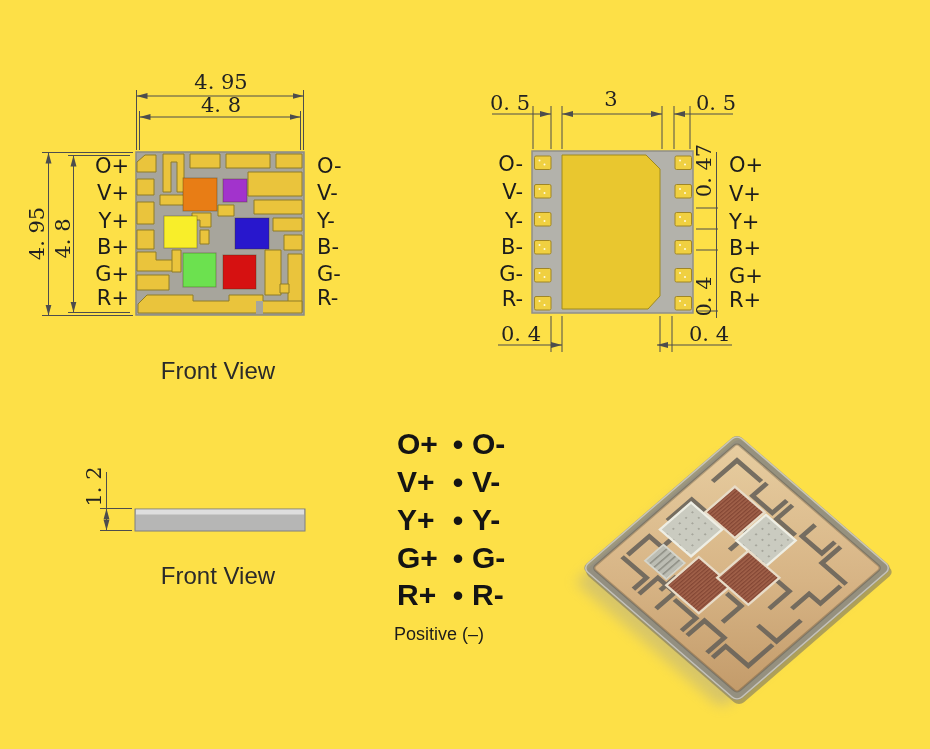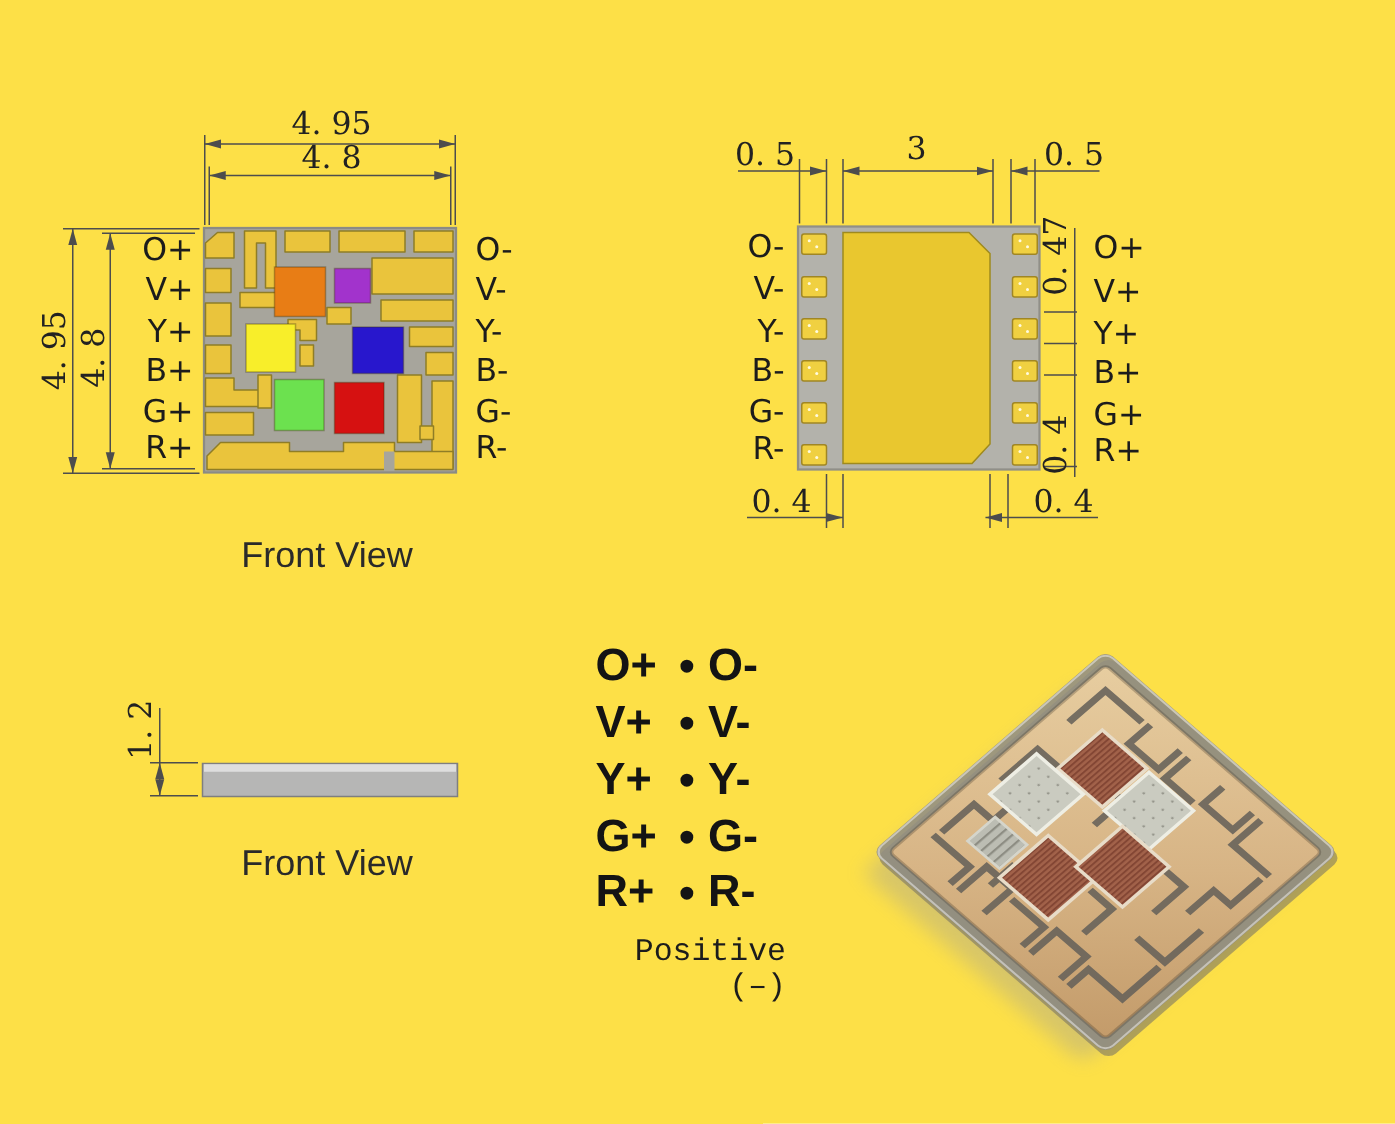--- a/index.html
+++ b/index.html
@@ -270,15 +270,15 @@
 <div class="pl-row" style="left:397px;top:541px;">
   <span class="pl-pos">G+</span>
   <span class="pl-bullet">•</span>
   <span class="pl-neg">G-</span>
 </div>
 <div class="pl-row" style="left:397px;top:578px;">
   <span class="pl-pos">R+</span>
   <span class="pl-bullet">•</span>
   <span class="pl-neg">R-</span>
 </div>
-<div class="lbl" style="left:394px;top:624px;width:130px;font-size:21px;text-align:right;font-family:Liberation Mono, monospace;">Positive (–)</div>
+<div class="lbl" style="left:394px;top:624px;width:130px;font-size:18px;text-align:left;font-family:Liberation Sans, sans-serif;">Positive (–)</div>
 
 </div>
 
 </body></html>

